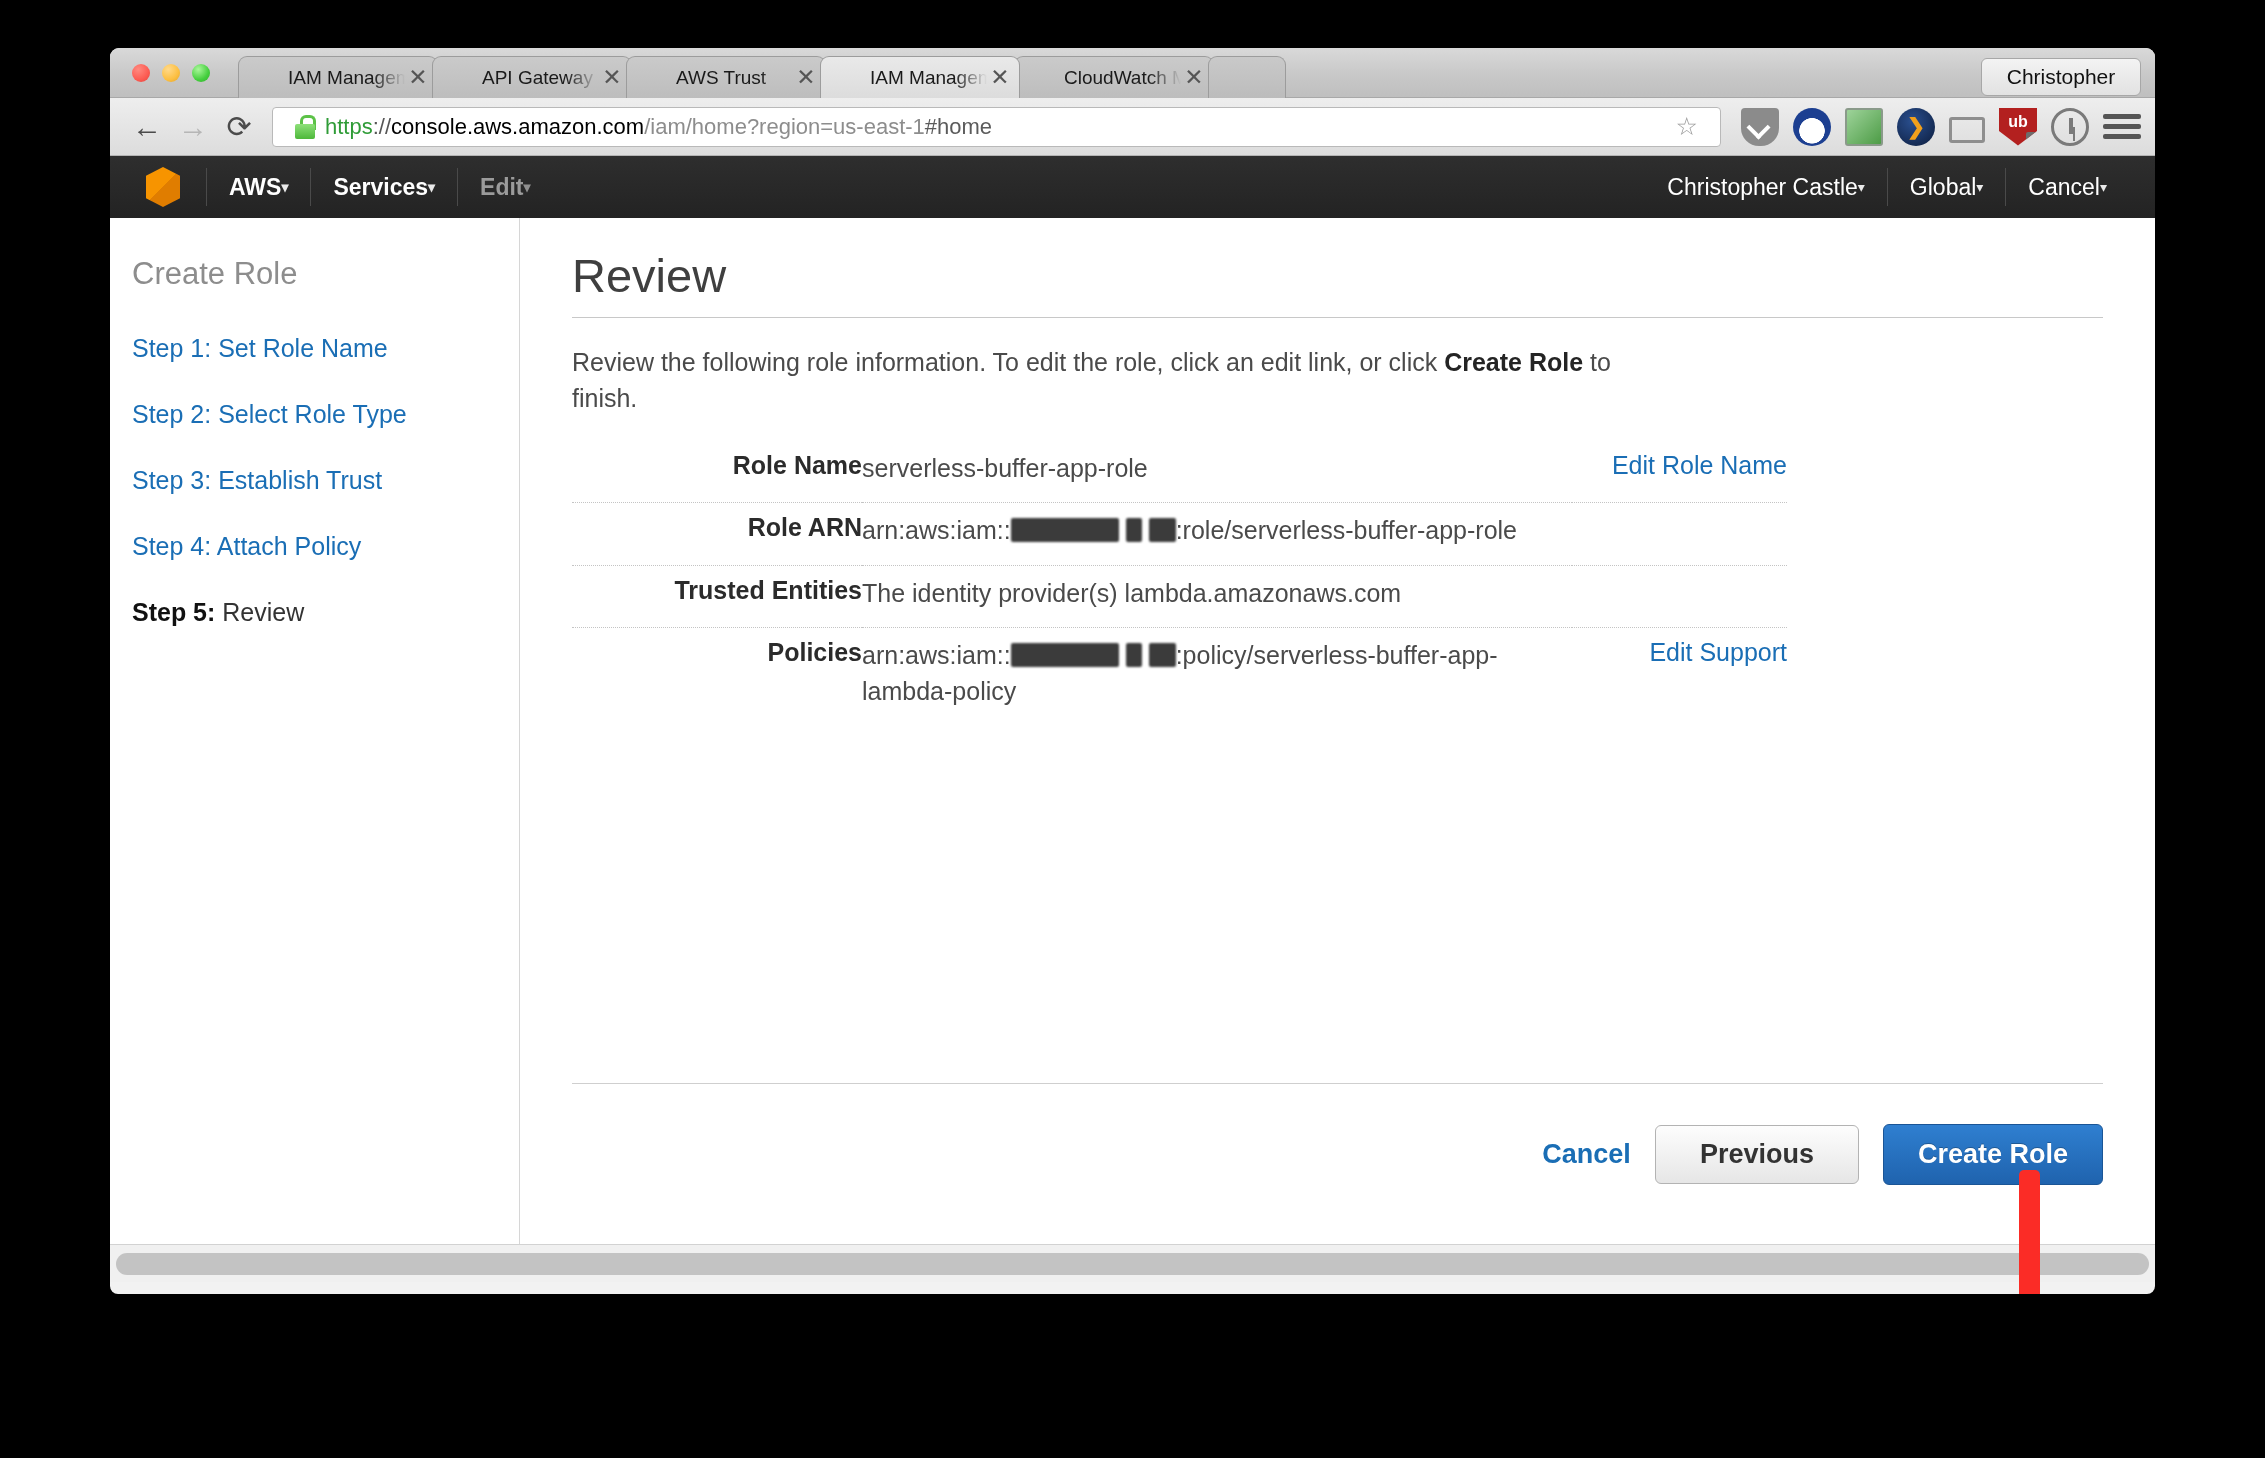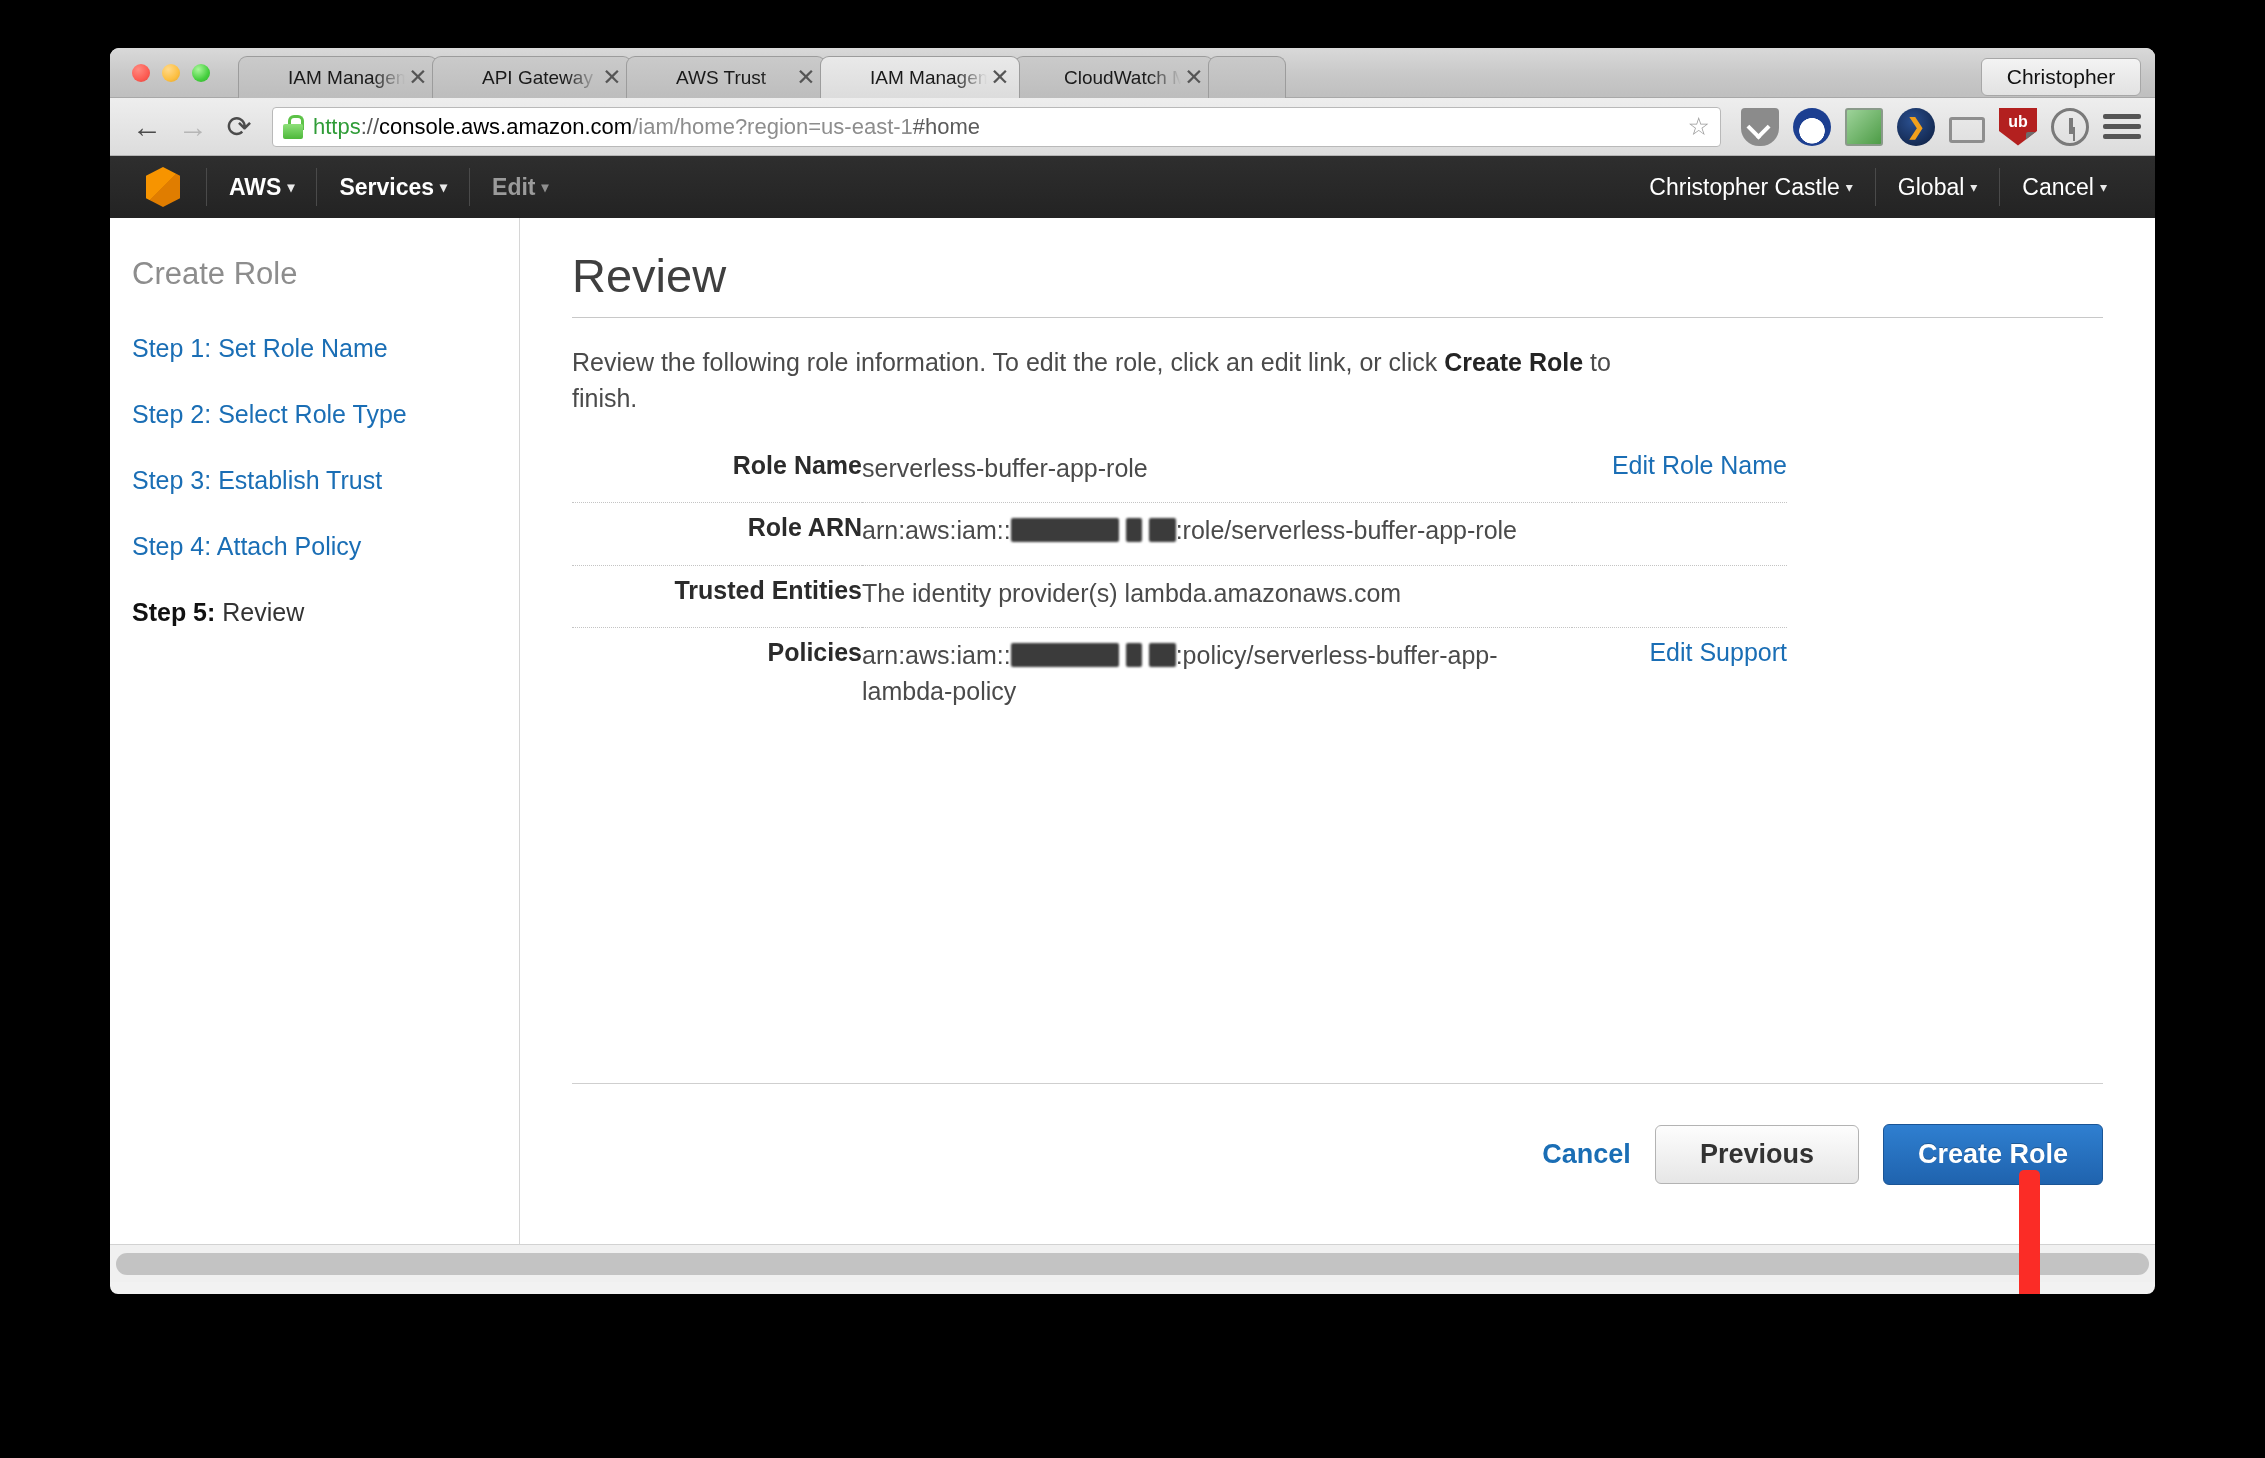--- a/index.html
+++ b/index.html
@@ -105,21 +105,21 @@
     font-size: 30px; color: #4b4b4b;
   }
   .nav-btn.dim { color: #b6b6b6; }
   #url-box {
     flex: 1 1 auto;
     height: 40px; margin: 0 10px;
     background: #fff;
     border: 1px solid #b9b9b9;
     border-radius: 4px;
     display: flex; align-items: center;
-    padding: 0 10px;
+    padding: 0 22px;
     font-size: 22px;
     overflow: hidden;
   }
   #lock-icon {
     width: 20px; height: 24px;
     margin-right: 10px;
     position: relative;
     flex: 0 0 auto;
   }
   #lock-icon::after {
@@ -189,21 +189,21 @@
     font-size: 23px;
   }
   #aws-logo-cube {
     width: 34px; height: 40px; margin: 0 26px 0 36px; flex: 0 0 auto;
     background: linear-gradient(135deg, #f79400 0 50%, #e07d00 50% 100%);
     clip-path: polygon(50% 0%, 100% 22%, 100% 78%, 50% 100%, 0% 78%, 0% 22%);
   }
   .nav-sep { width: 1px; height: 38px; background: #4a4a4a; }
   .nav-item {
     padding: 0 22px; height: 62px;
-    display: flex; align-items: center; gap: 6px;
+    display: flex; align-items: center; gap: 0;
     font-weight: bold;
     color: #fff;
   }
   .nav-item.muted { color: #9b9b9b; font-weight: bold; }
   .caret { font-size: 14px; opacity: .9; }
   #aws-nav-right { margin-left: auto; display: flex; align-items: center; }
   #aws-nav-right .nav-item { font-weight: normal; }
 
   
   #page {

